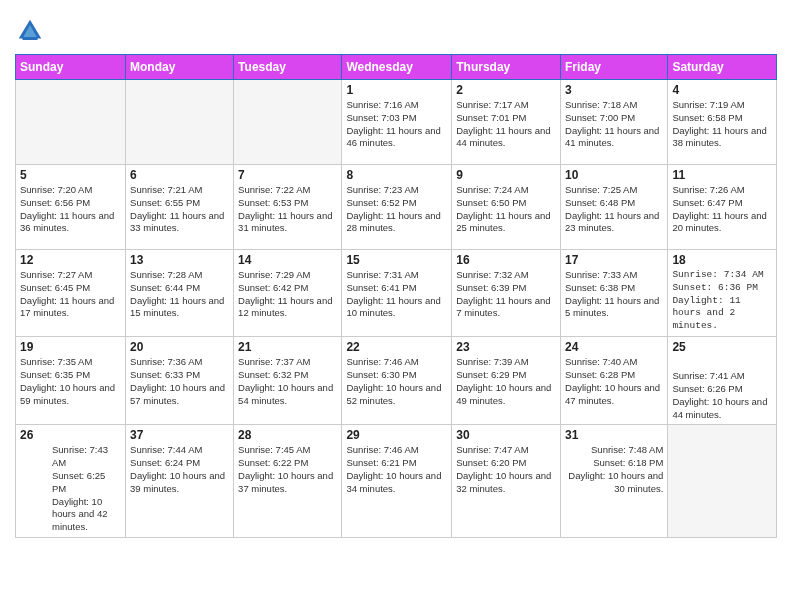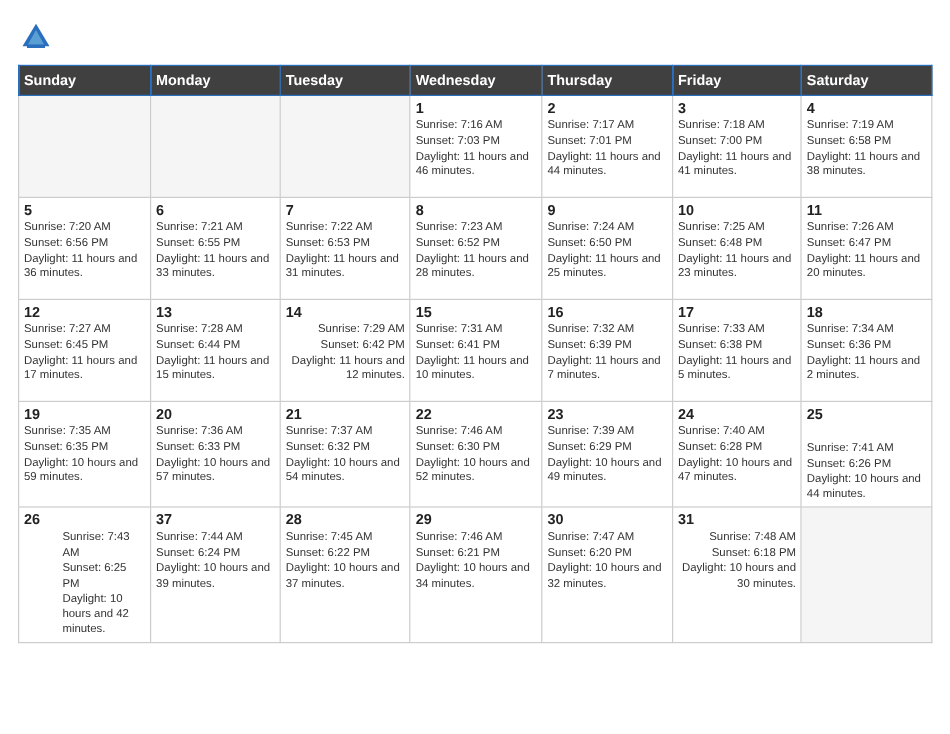--- a/index.html
+++ b/index.html
@@ -58,21 +58,21 @@
     .location {
       font-size: 14px;
       color: #444;
     }
     .calendar {
       width: 100%;
       border-collapse: collapse;
       border: 1px solid #ccc;
     }
     .calendar th {
-      background: #404040;
+      background: #d946ef;
       color: #fff;
       font-size: 12px;
       font-weight: bold;
       padding: 5px 4px;
       text-align: left;
       border: 1px solid #2a6fbe;
     }
     .calendar td {
       vertical-align: top;
       border: 1px solid #ccc;
@@ -218,21 +218,21 @@
 Daylight: 11 hours and 17 minutes.</div>
           </td>
           <td>
             <span class="day-num">13</span>
             <div class="day-info" style="white-space: pre-line;">Sunrise: 7:28 AM
 Sunset: 6:44 PM
 Daylight: 11 hours and 15 minutes.</div>
           </td>
           <td>
             <span class="day-num">14</span>
-            <div class="day-info" style="white-space: pre-line; text-align: right;">Sunrise: 7:29 AM
+            <div class="day-info" style="white-space: pre-line;">Sunrise: 7:29 AM
 Sunset: 6:42 PM
 Daylight: 11 hours and 12 minutes.</div>
           </td>
           <td>
             <span class="day-num">15</span>
             <div class="day-info" style="white-space: pre-line;">Sunrise: 7:31 AM
 Sunset: 6:41 PM
 Daylight: 11 hours and 10 minutes.</div>
           </td>
           <td>
@@ -242,21 +242,21 @@
 Daylight: 11 hours and 7 minutes.</div>
           </td>
           <td>
             <span class="day-num">17</span>
             <div class="day-info" style="white-space: pre-line;">Sunrise: 7:33 AM
 Sunset: 6:38 PM
 Daylight: 11 hours and 5 minutes.</div>
           </td>
           <td>
             <span class="day-num">18</span>
-            <div class="day-info" style="white-space: pre-line;">Sunrise: 7:34 AM
+            <div class="day-info" style="white-space: pre-line; font-family: Liberation Mono, monospace;">Sunrise: 7:34 AM
 Sunset: 6:36 PM
 Daylight: 11 hours and 2 minutes.</div>
           </td>
         </tr>
         <tr class="week-row">
           <td>
             <span class="day-num">19</span>
             <div class="day-info" style="white-space: pre-line;">Sunrise: 7:35 AM
 Sunset: 6:35 PM
 Daylight: 10 hours and 59 minutes.</div>

